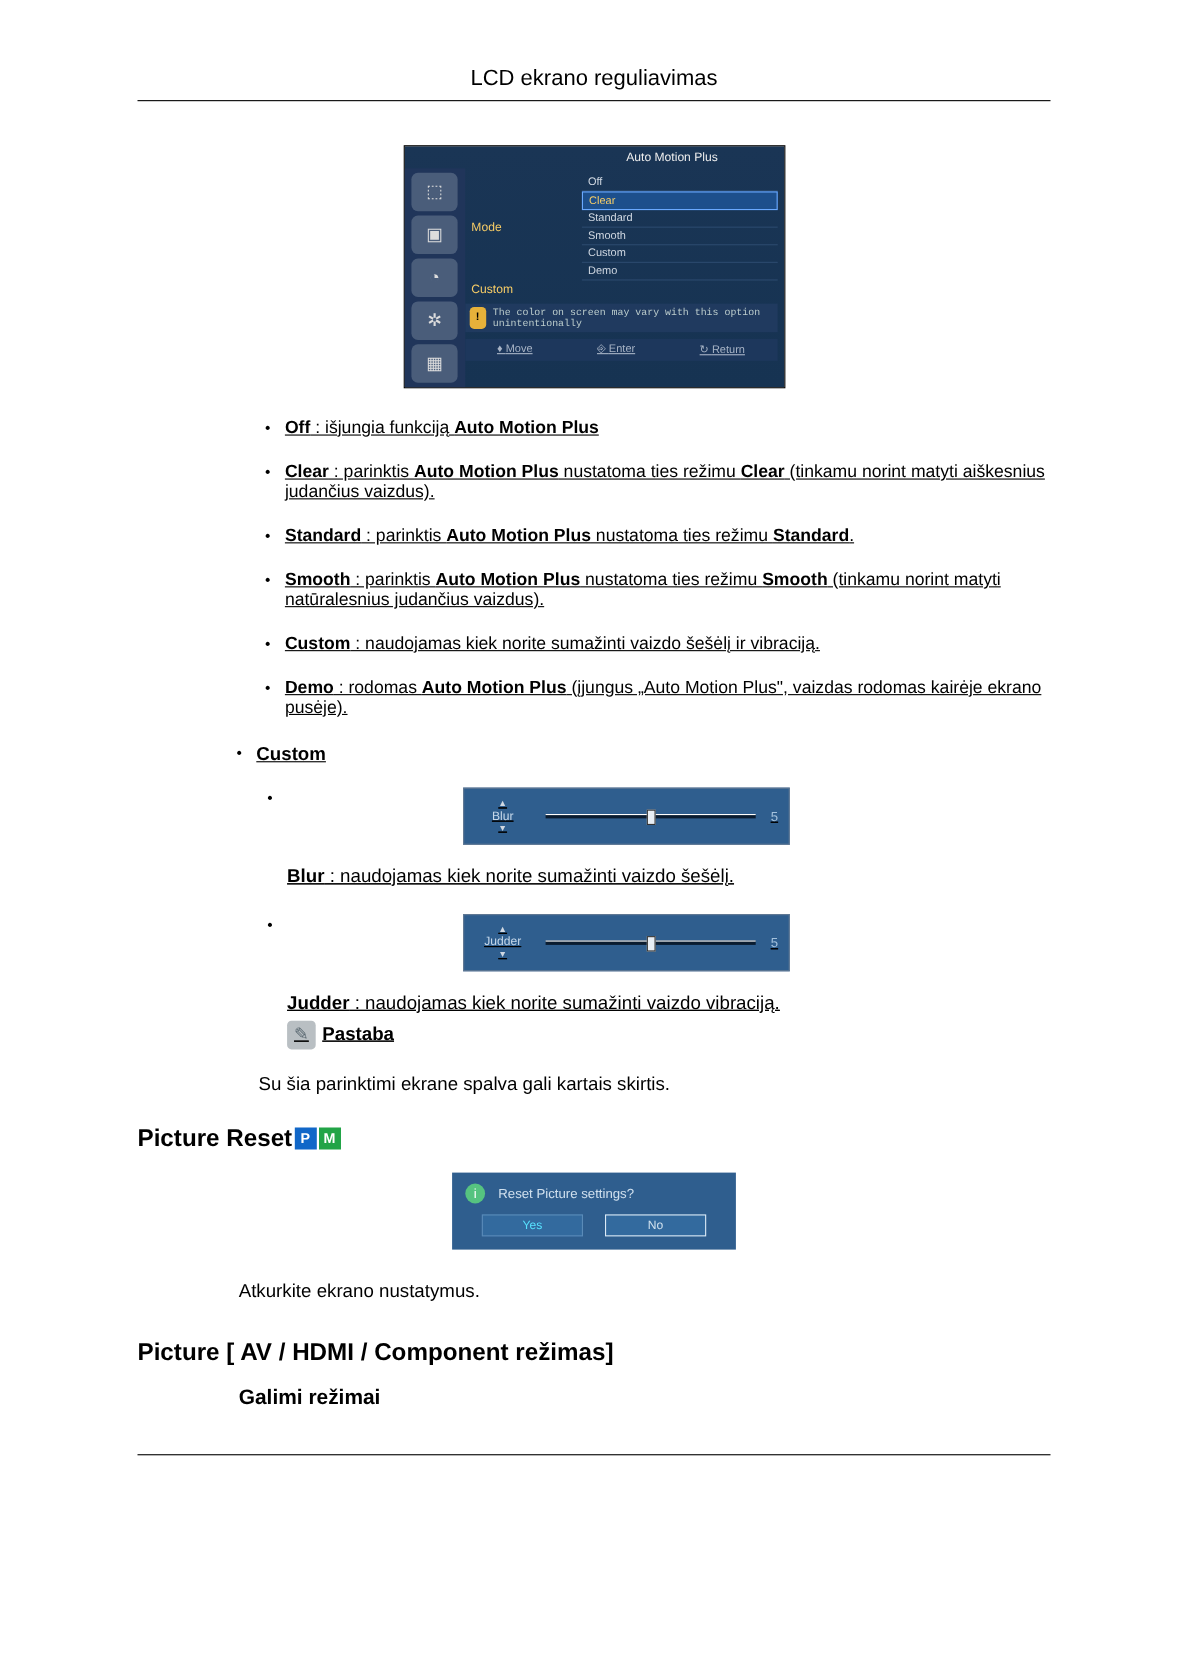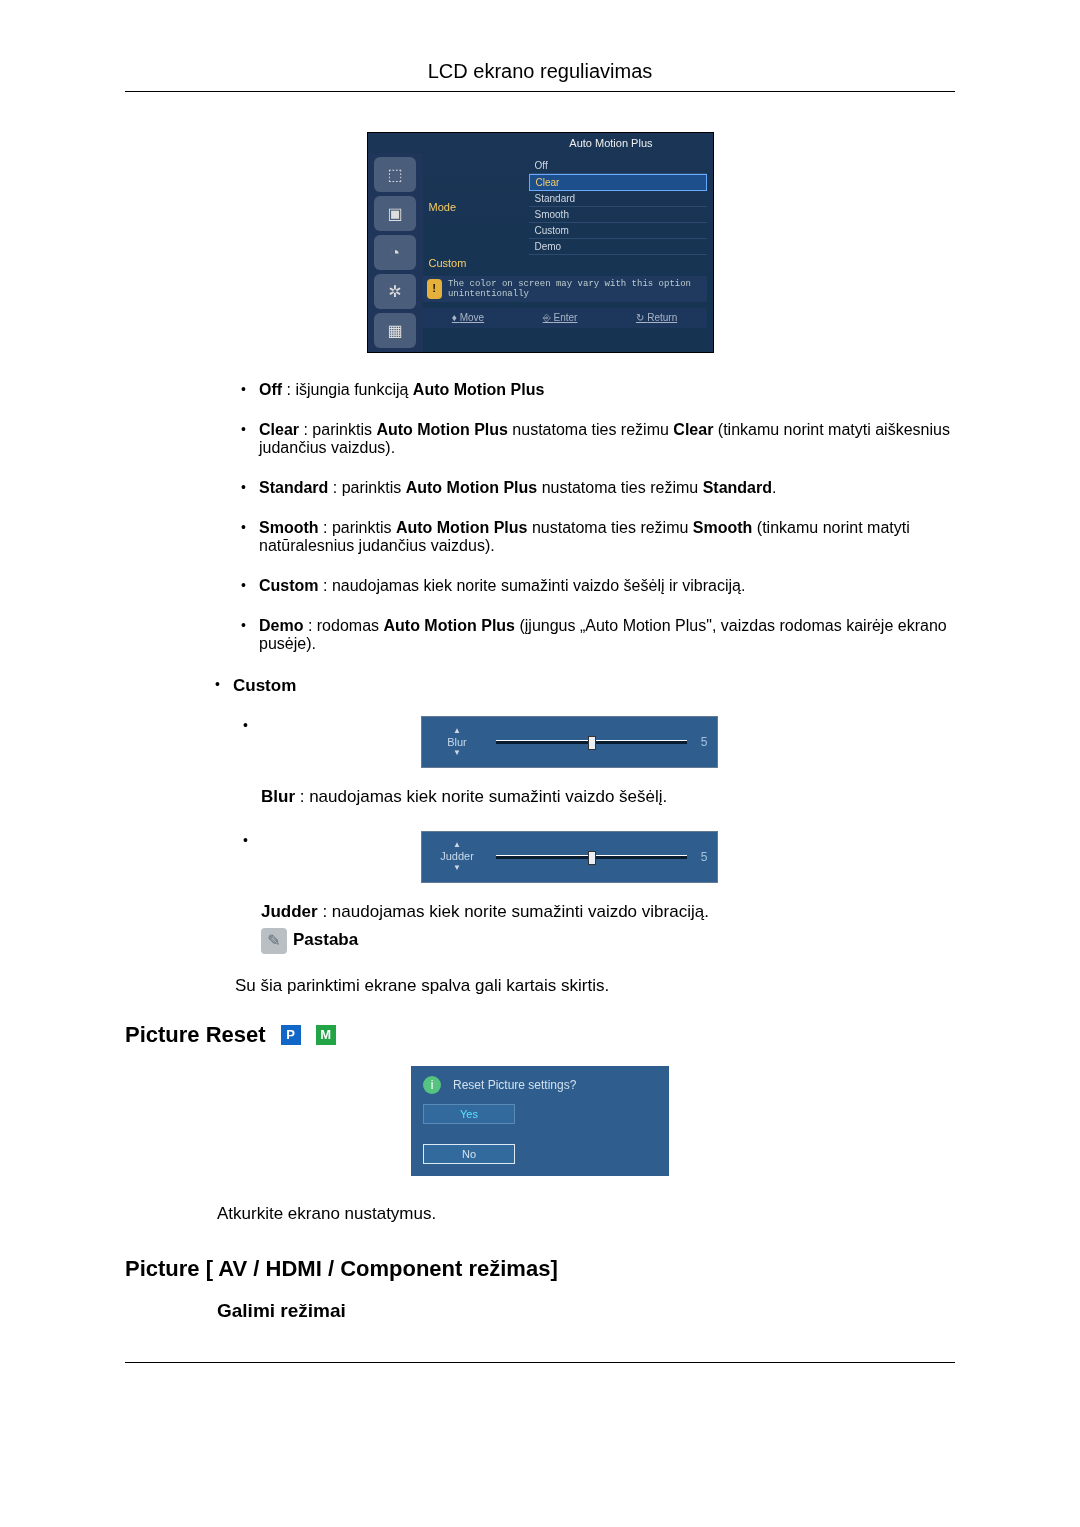--- a/index.html
+++ b/index.html
@@ -86,20 +86,21 @@
     padding: 4px 0;
     font-size: 10px;
     color: #a8b4c6;
     background: #1d375c;
     text-decoration: underline;
   }
   ul.top-list, ul.inner-list, ul.mode-list {
     list-style: none;
     padding: 0;
     margin: 0;
+    text-decoration: underline;
   }
   .top-list > li::before,
   .inner-list > li::before,
   .mode-list > li::before {
     content: "•";
     position: absolute;
     left: -18px;
     top: 0;
     font-size: 14px;
   }
@@ -162,21 +163,21 @@
     font-size: 16px;
     color: #5c6a73;
   }
   .note-text { margin-left: 110px; font-size: 17px; margin-top: 12px; margin-bottom: 26px; }
   .section-h {
     font-size: 22px;
     font-weight: bold;
     margin-bottom: 18px;
     display: flex;
     align-items: center;
-    gap: 15px;
+    gap: 2px;
   }
   .badge {
     display: inline-block;
     width: 20px;
     height: 20px;
     font-size: 13px;
     font-weight: bold;
     text-align: center;
     line-height: 20px;
     color: #fff;
@@ -199,21 +200,21 @@
     width: 18px;
     height: 18px;
     border-radius: 50%;
     background: #56c380;
     text-align: center;
     line-height: 18px;
     color: #fff;
     font-size: 12px;
   }
   .reset-q { color: #d0e0ee; font-size: 12px; }
-  .reset-btns { display: flex; gap: 20px; justify-content: center; flex-direction: column; }
+  .reset-btns { display: flex; gap: 20px; justify-content: center; }
   .reset-btn {
     width: 90px;
     height: 18px;
     background: #336a9e;
     border: 1px solid #5a8bb8;
     text-align: center;
     font-size: 11px;
     line-height: 18px;
   }
   .reset-yes { color: #57e2ff; }

